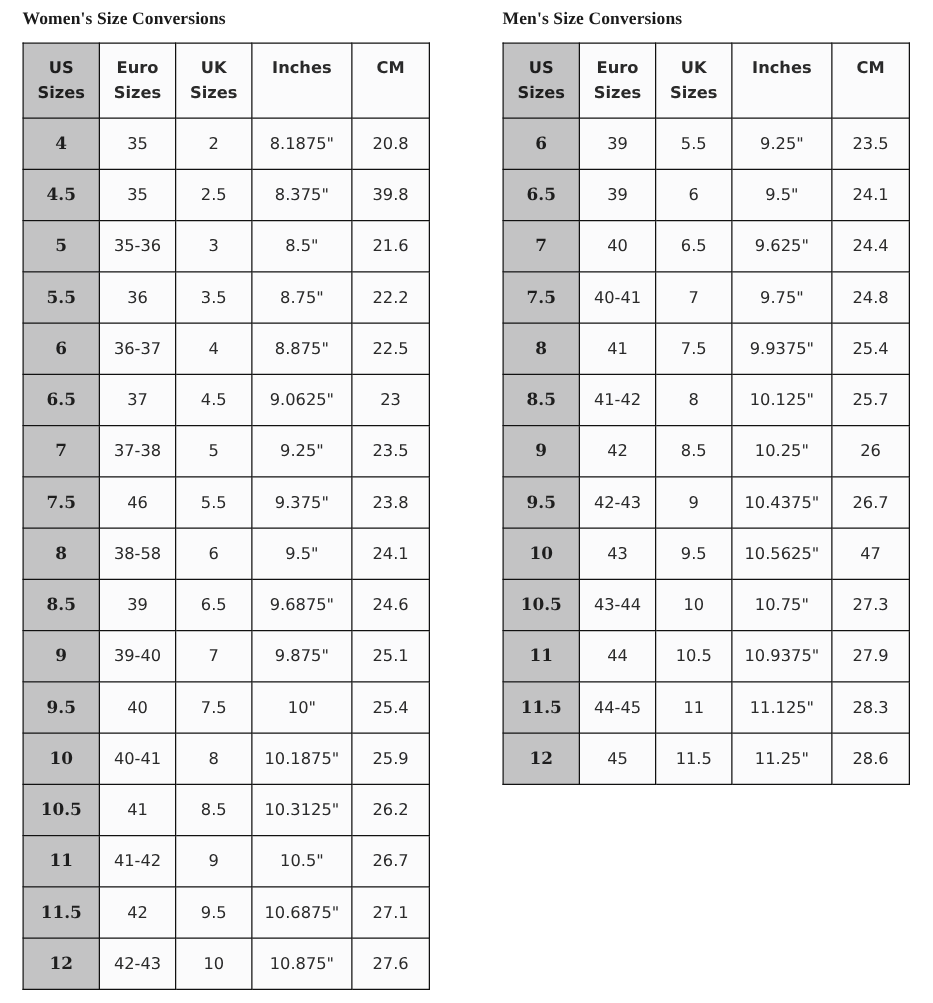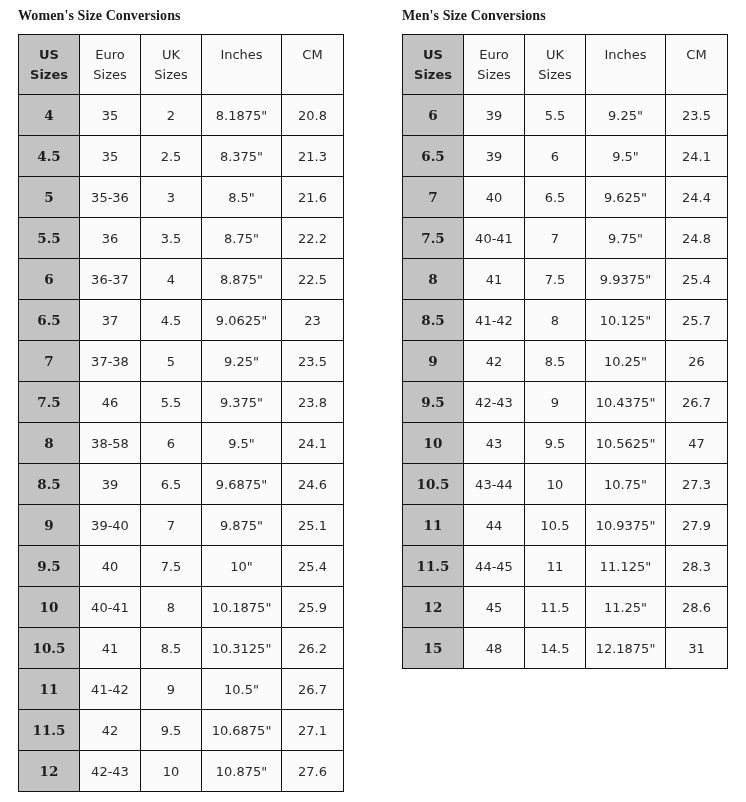--- a/index.html
+++ b/index.html
@@ -51,21 +51,21 @@
       font-size: 13px;
       padding: 0;
       background: #fbfbfc;
       color: #2a2a2a;
     }
     table.sizes thead th {
       height: 60px;
       vertical-align: top;
       padding-top: 10px;
       box-sizing: border-box;
-      font-weight: normal;
+      font-weight: bold;
       line-height: 20px;
     }
     table.sizes tbody td {
       height: 40px;
       vertical-align: middle;
     }
     table.sizes .us {
       background: #c3c3c4;
       font-family: "DejaVu Serif", serif;
       font-weight: bold;
@@ -116,21 +116,21 @@
           <td>35</td>
           <td>2</td>
           <td>8.1875"</td>
           <td>20.8</td>
         </tr>
         <tr>
           <td class="us">4.5</td>
           <td>35</td>
           <td>2.5</td>
           <td>8.375"</td>
-          <td>21.3</td>
+          <td>39.8</td>
         </tr>
         <tr>
           <td class="us">5</td>
           <td>35-36</td>
           <td>3</td>
           <td>8.5"</td>
           <td>21.6</td>
         </tr>
         <tr>
           <td class="us">5.5</td>
@@ -347,22 +347,15 @@
           <td>11.125"</td>
           <td>28.3</td>
         </tr>
         <tr>
           <td class="us">12</td>
           <td>45</td>
           <td>11.5</td>
           <td>11.25"</td>
           <td>28.6</td>
         </tr>
-        <tr>
-          <td class="us">15</td>
-          <td>48</td>
-          <td>14.5</td>
-          <td>12.1875"</td>
-          <td>31</td>
-        </tr>
       </tbody>
   </table>
 </div>
 
 </body></html>

